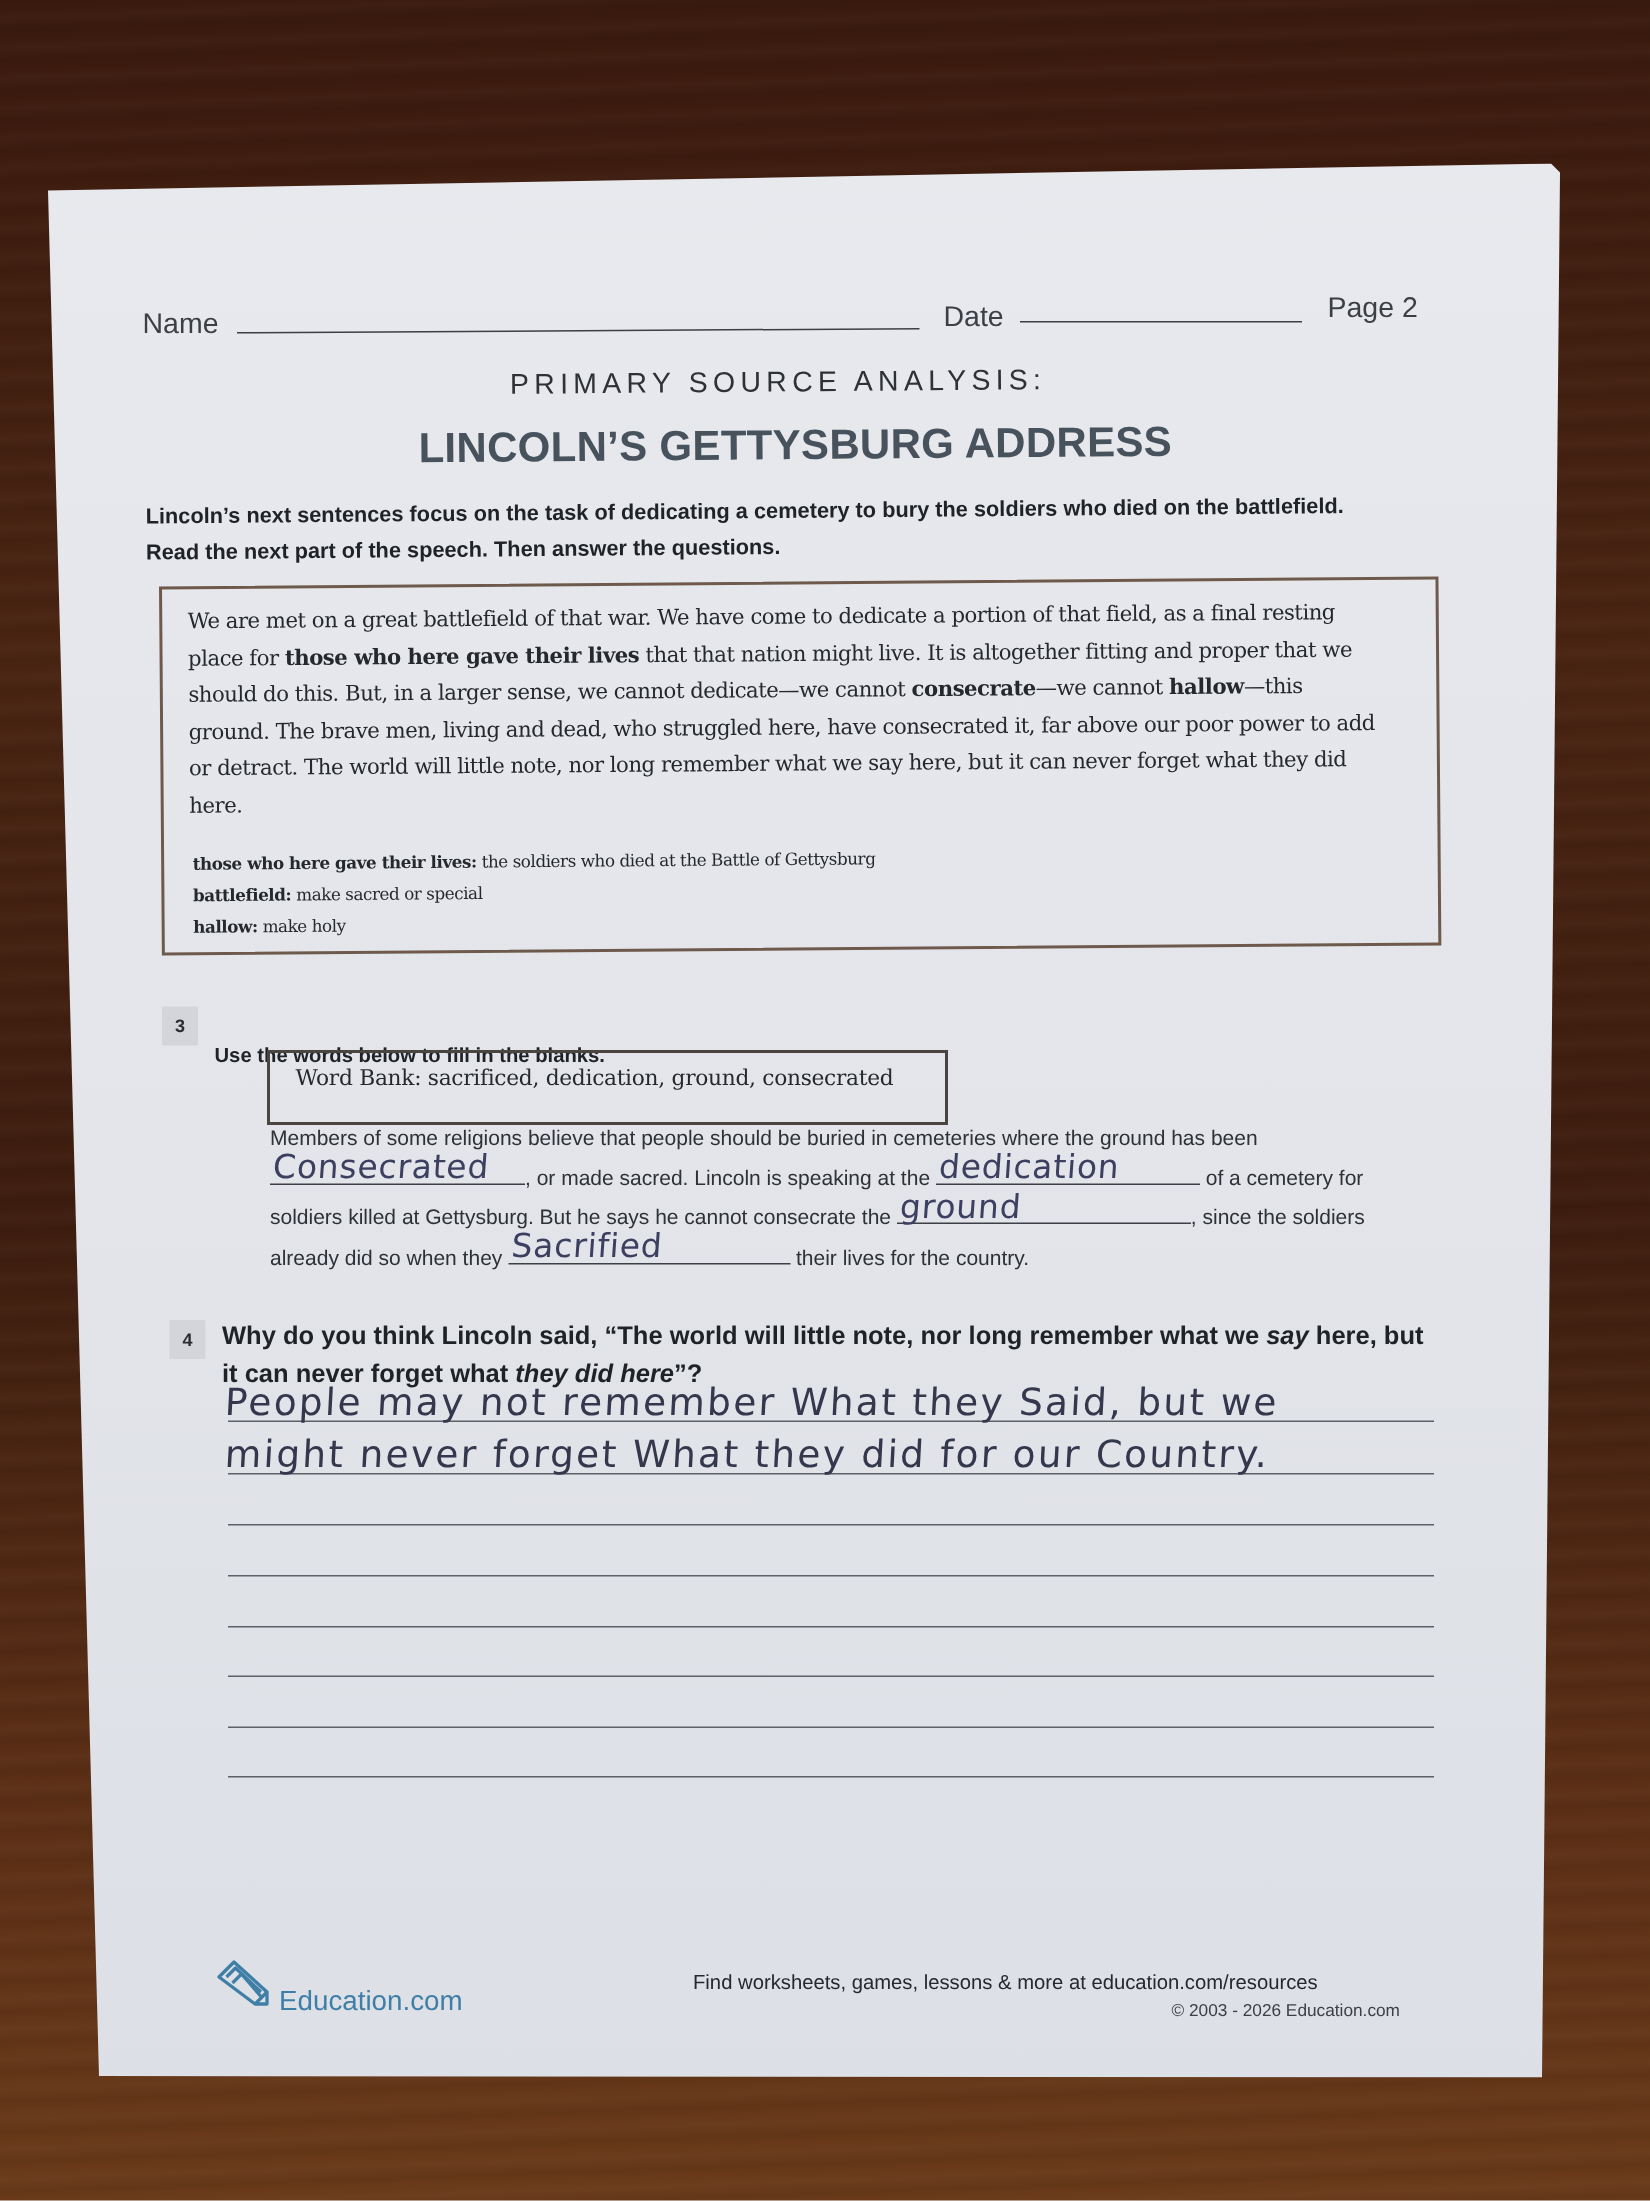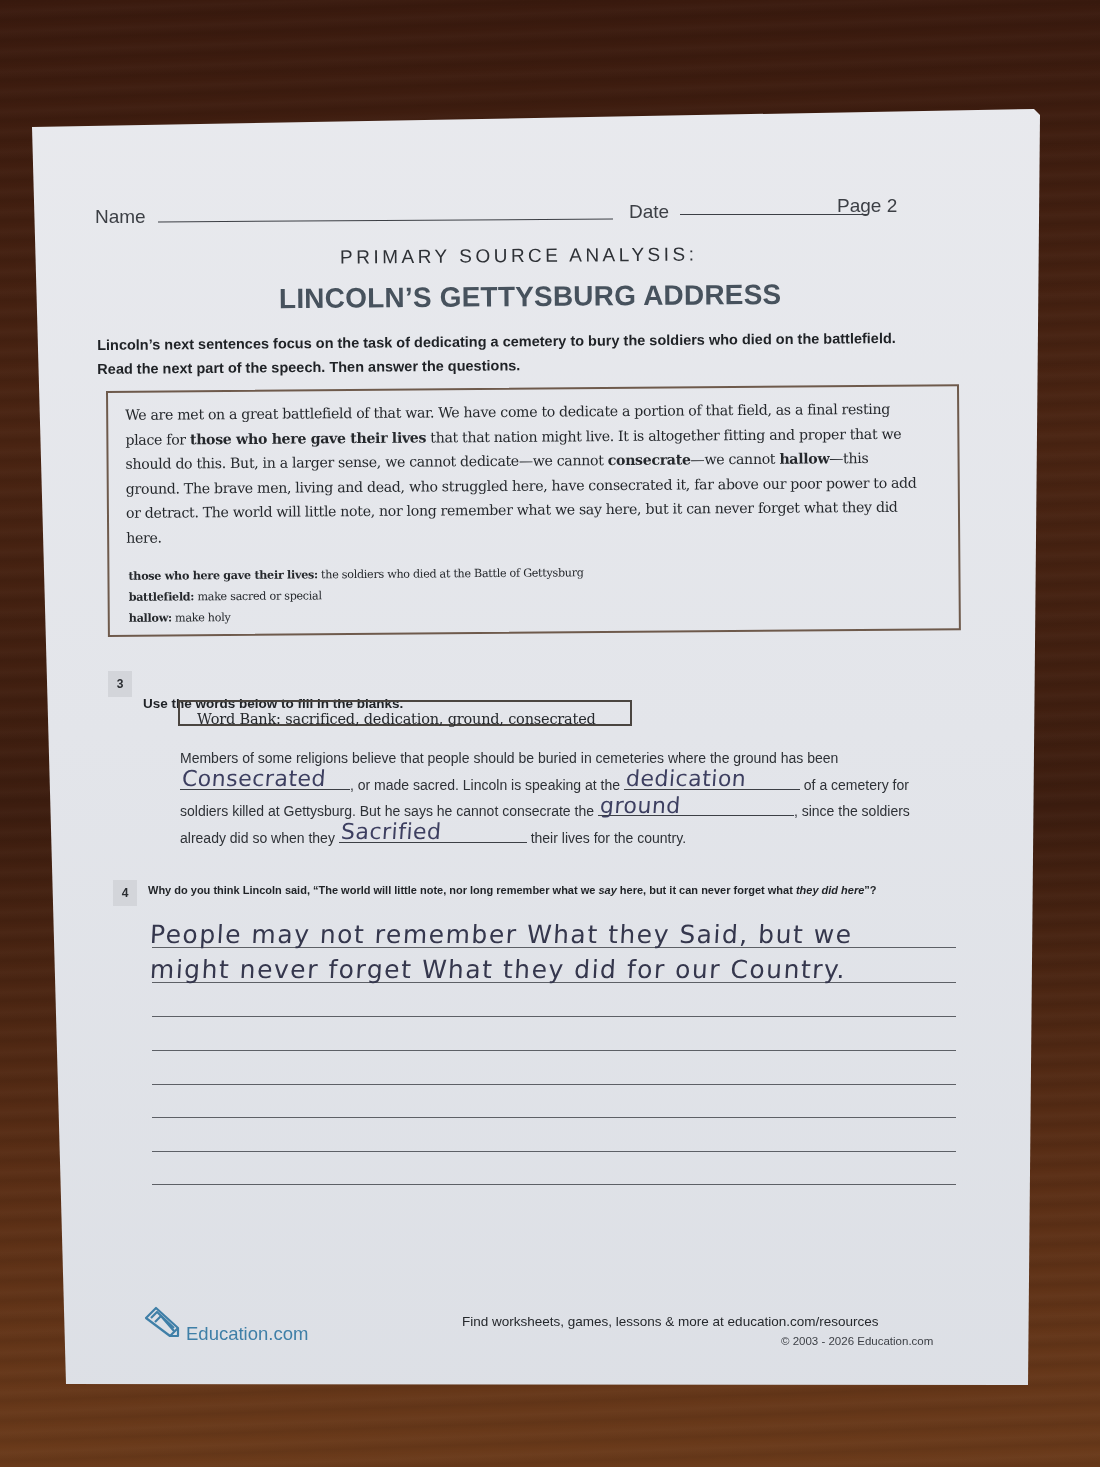--- a/index.html
+++ b/index.html
@@ -25,47 +25,47 @@
   .passage-box {
     position:absolute; left:106px; top:391px; width:853px; height:246px;
     border:2px solid #6e5a4c; box-sizing:border-box; transform:rotate(-0.45deg); transform-origin:left top;
   }
   .passage { position:absolute; left:17px; top:10px; width:800px; font-family:"DejaVu Serif", serif; font-size:14.2px; line-height:24.5px; color:#25282c; letter-spacing:-0.35px; }
   .passage b { font-weight:bold; }
   .gloss { position:absolute; left:19px; top:173px; font-family:"DejaVu Serif", serif; font-size:11.2px; line-height:20px; color:#25282c; letter-spacing:-0.3px; }
   .qnum { position:absolute; width:24px; height:26px; background:#d3d5da; font-size:12px; font-weight:bold; color:#2a2d31; text-align:center; line-height:26px; }
   .qtext { font-size:13.5px; font-weight:bold; color:#1f2226; }
   .wordbank {
-    position:absolute; left:178px; top:700px; width:454px; height:26px; border:2px solid #4a4540; box-sizing:border-box;
+    position:absolute; left:178px; top:700px; width:454px; height:50px; border:2px solid #4a4540; box-sizing:border-box;
     font-family:"DejaVu Serif", serif; font-size:14.5px; color:#25282c; line-height:34px; padding-left:17px; letter-spacing:-0.2px;
   }
   .fill { position:absolute; left:180px; top:747px; width:770px; font-size:14px; color:#2e3136; line-height:23.5px; }
   .fillline { display:inline-block; position:relative; border-bottom:1.4px solid #3c3f45; height:18px; vertical-align:baseline; }
   .hand {
     position:absolute; left:2px; bottom:-2px; font-family:"DejaVu Sans", sans-serif; font-size:22px; color:#3d3f60;
     letter-spacing:0.5px; white-space:nowrap; font-weight:normal; transform:skewX(-4deg);
   }
-  .q4 { position:absolute; left:148px; top:878px; width:810px; font-size:11px; font-weight:bold; color:#1f2226; line-height:25px; }
+  .q4 { position:absolute; left:148px; top:878px; width:810px; font-size:17px; font-weight:bold; color:#1f2226; line-height:25px; }
   .ansline { position:absolute; left:152px; width:804px; border-bottom:1.3px solid #5d6066; height:0; }
   .handline { position:absolute; left:150px; font-family:"DejaVu Sans", sans-serif; font-size:25px; color:#35374d; letter-spacing:1.5px; white-space:nowrap; transform:skewX(-3deg); }
   .logo { position:absolute; left:144px; top:1306px; }
   .logo-text { position:absolute; left:42px; top:17px; font-size:18.5px; color:#3f7fa7; white-space:nowrap; }
   .footer1 { position:absolute; left:462px; top:1314px; font-size:13.5px; color:#25282c; white-space:nowrap; }
   .footer2 { position:absolute; left:781px; top:1335px; font-size:11.5px; color:#3c3f45; white-space:nowrap; }
 </style>
 </head>
 <body>
 
 <div class="paper">
 
   <div class="abs hdr" style="left:95px; top:206px;">Name</div>
   <div class="blank" style="left:158px; top:220px; width:455px; transform:rotate(-0.35deg);"></div>
   <div class="abs hdr" style="left:629px; top:201px;text-align:right;">Date</div>
   <div class="blank" style="left:680px; top:214px; width:188px;"></div>
-  <div class="abs hdr" style="left:837px; top:195px;">Page 2</div>
+  <div class="abs hdr" style="left:885px; top:195px;">Page 2</div>
 
   <div class="abs kicker" style="left:340px; top:245px; transform:rotate(-0.5deg);">PRIMARY SOURCE ANALYSIS:</div>
   <div class="abs title" style="left:279px; top:281px; transform:rotate(-0.5deg);">LINCOLN’S GETTYSBURG ADDRESS</div>
 
   <div class="abs intro" style="left:97px; top:333px; transform:rotate(-0.5deg); transform-origin:left top; white-space:nowrap;">
     <div>Lincoln’s next sentences focus on the task of dedicating a cemetery to bury the soldiers who died on the battlefield.</div>
     <div>Read the next part of the speech. Then answer the questions.</div>
   </div>
 
   <div class="passage-box">

